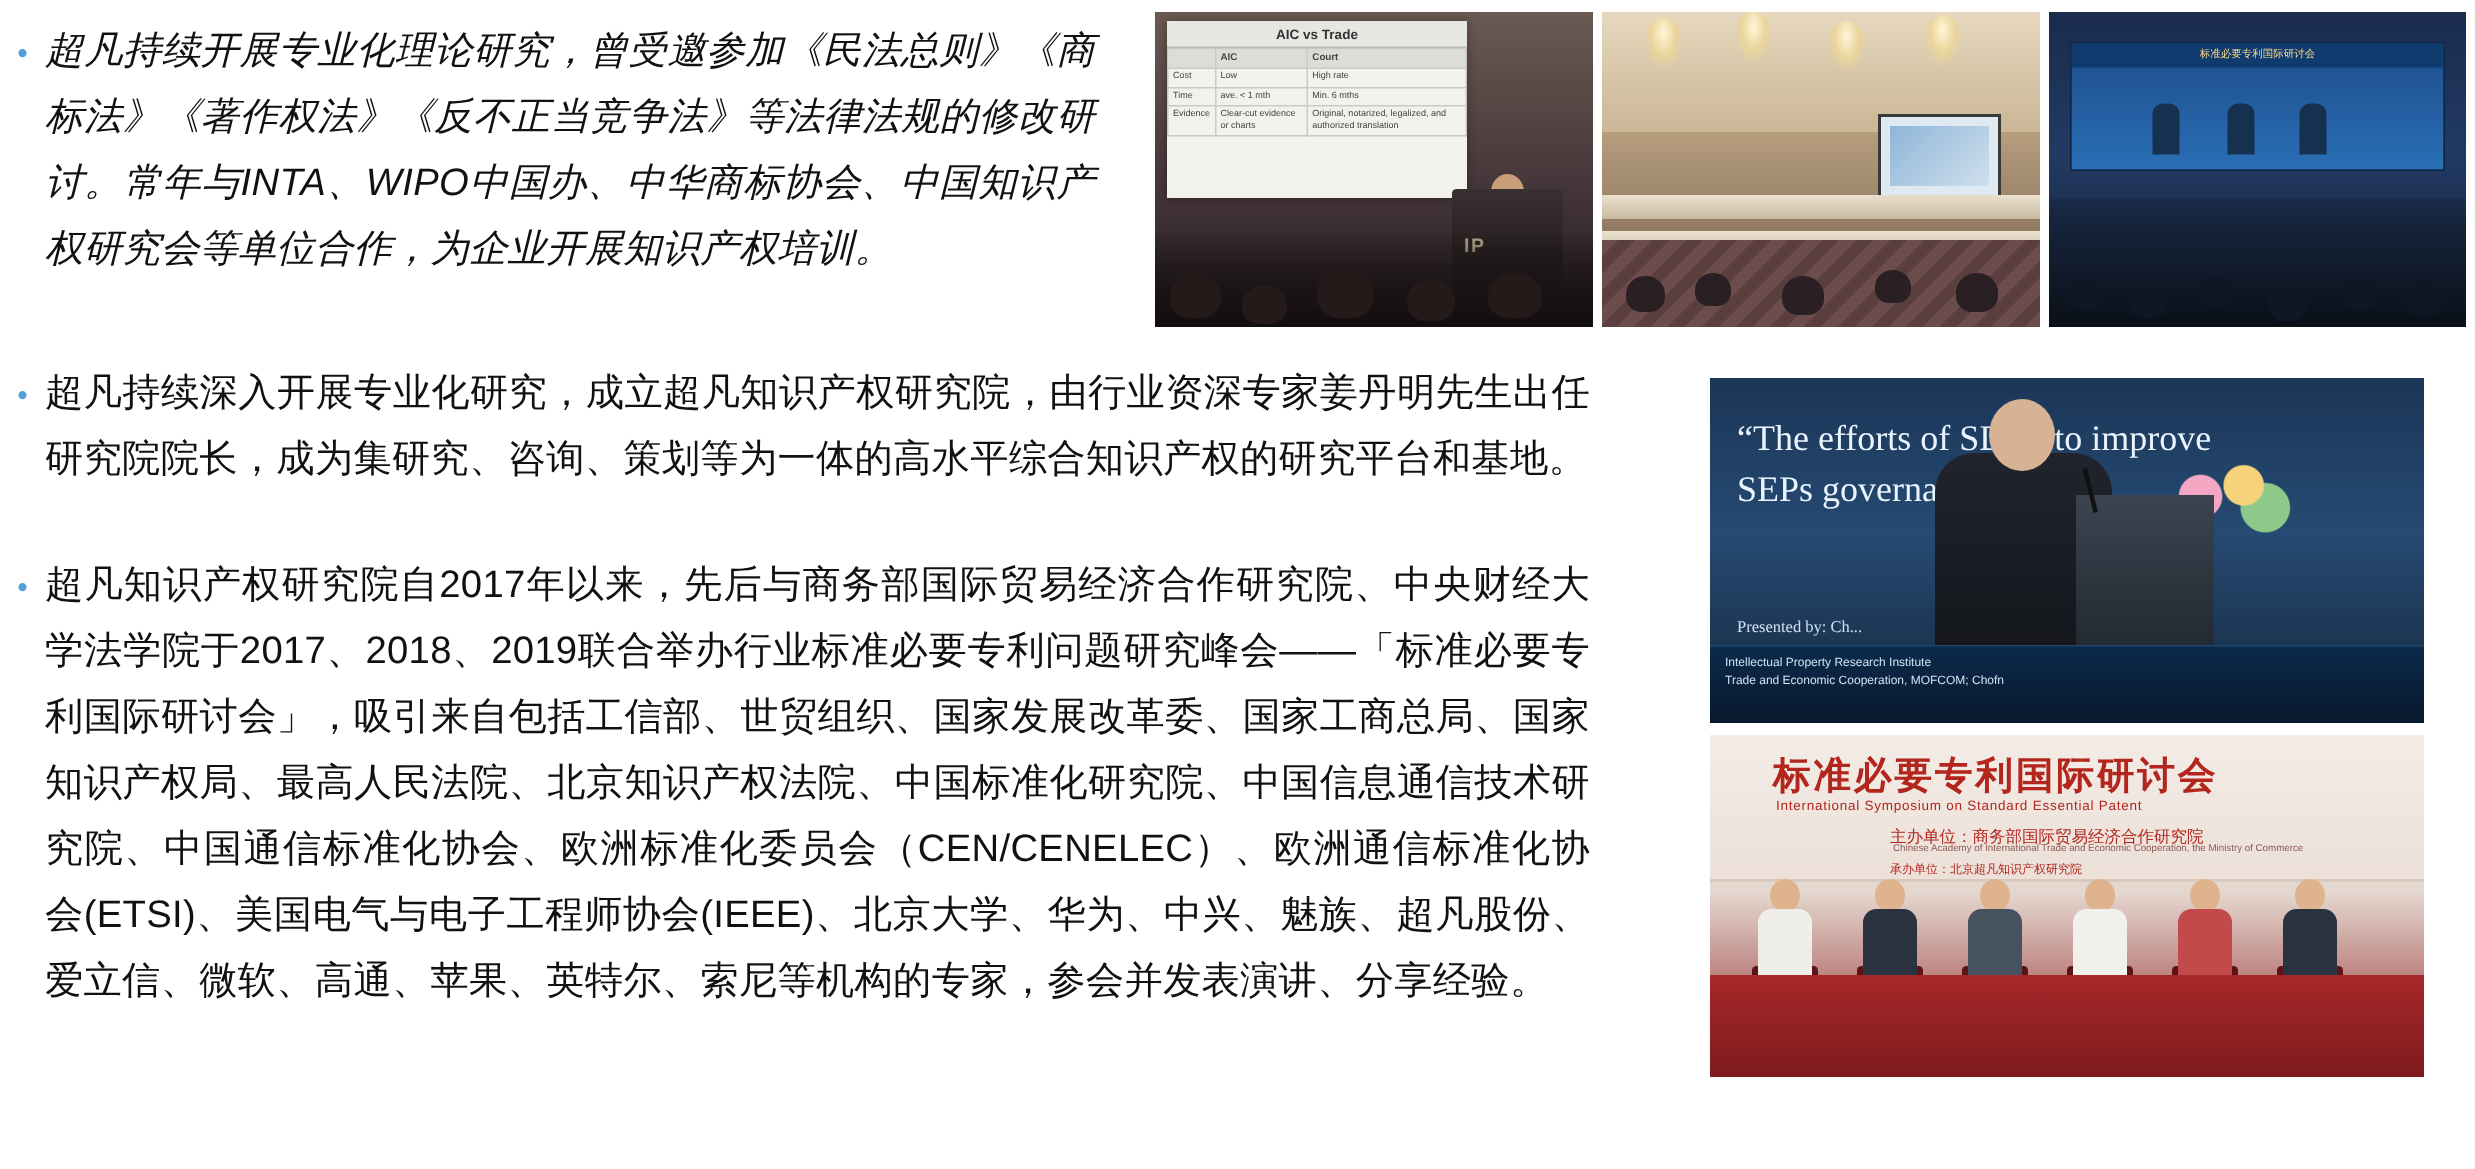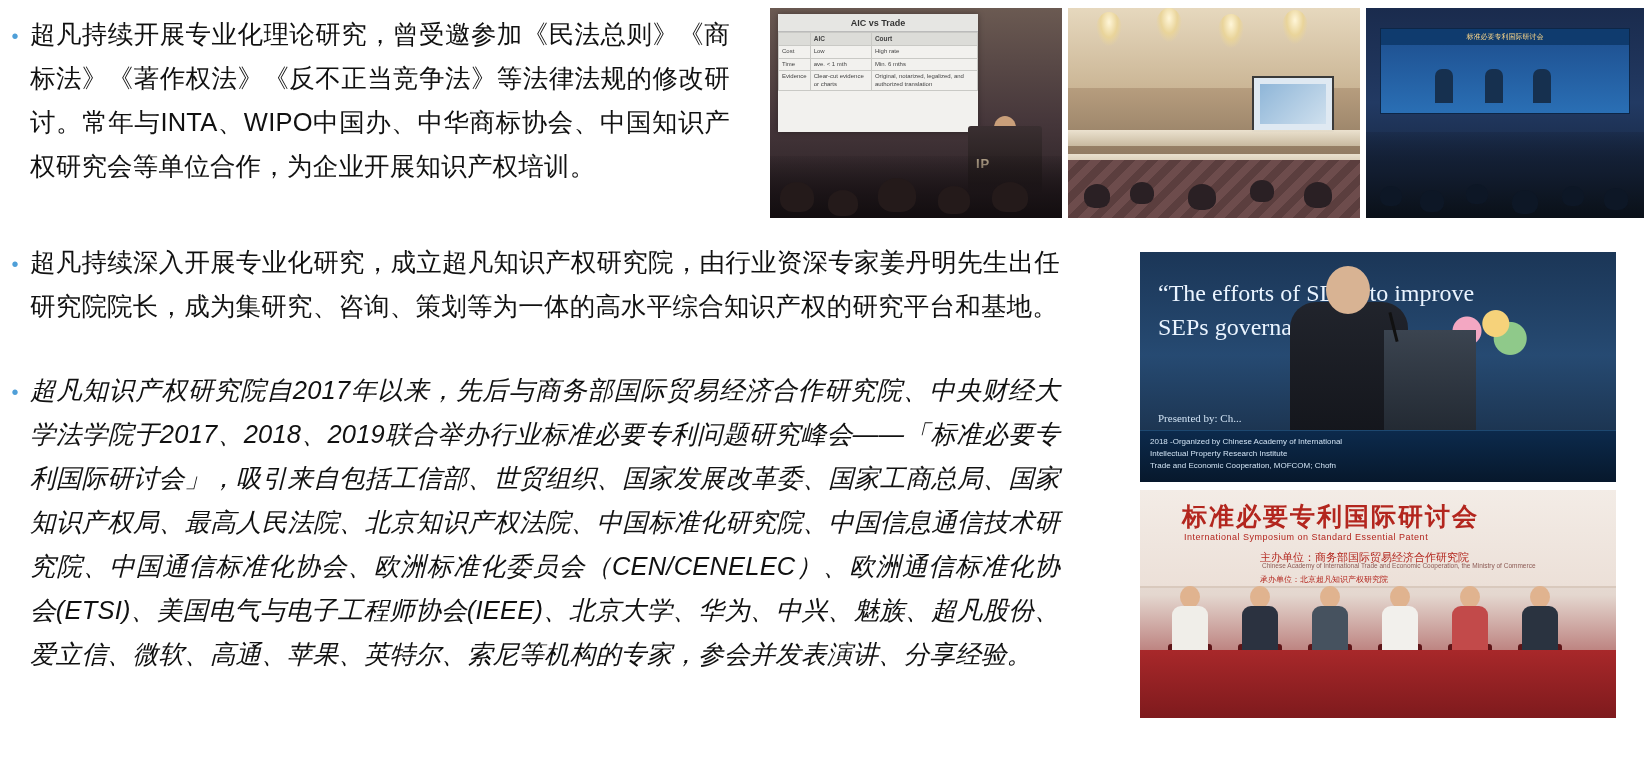--- a/index.html
+++ b/index.html
@@ -45,27 +45,27 @@
   }
   .para-text {
     font-size: 25.5px;
     line-height: 44px;
     letter-spacing: 0.2px;
     color: #111111;
     text-align: justify;
   }
 
   #para-1 { left: 0px; top: 12px; width: 760px; }
-  #para-1 .para-text { width: 700px; }
+  #para-1 .para-text { width: 700px; font-style: italic; }
 
   #para-2 { left: 0px; top: 240px; width: 1080px; }
   #para-2 .para-text { width: 1030px; }
 
   #para-3 { left: 0px; top: 368px; width: 1080px; }
-  #para-3 .para-text { width: 1030px; font-style: italic; }
+  #para-3 .para-text { width: 1030px; }
 
   
   .photo {
     position: absolute;
     overflow: hidden;
     background: #2b2b33;
   }
 
   
   #photo-conference-slide {
@@ -428,21 +428,20 @@
 
     <div class="keynote-flowers"></div>
     <div class="keynote-speaker-body"></div>
     <div class="keynote-speaker-head"></div>
     <div class="keynote-podium"></div>
     <div class="mic"></div>
 
     <div class="keynote-presented">Presented by: Ch...</div>
 
     <div class="keynote-banner">
-      <div>2018 -Organized by Chinese Academy of International</div>
       <div>Intellectual Property Research Institute</div>
       <div>Trade and Economic Cooperation, MOFCOM; Chofn</div>
     </div>
   </div>
 
   <div class="photo" id="photo-sep-panel">
     <div class="panel-banner">
       <div class="panel-banner-title">标准必要专利国际研讨会</div>
       <div class="panel-banner-sub">International Symposium on Standard Essential Patent</div>
       <div class="panel-org1">主办单位：商务部国际贸易经济合作研究院</div>

